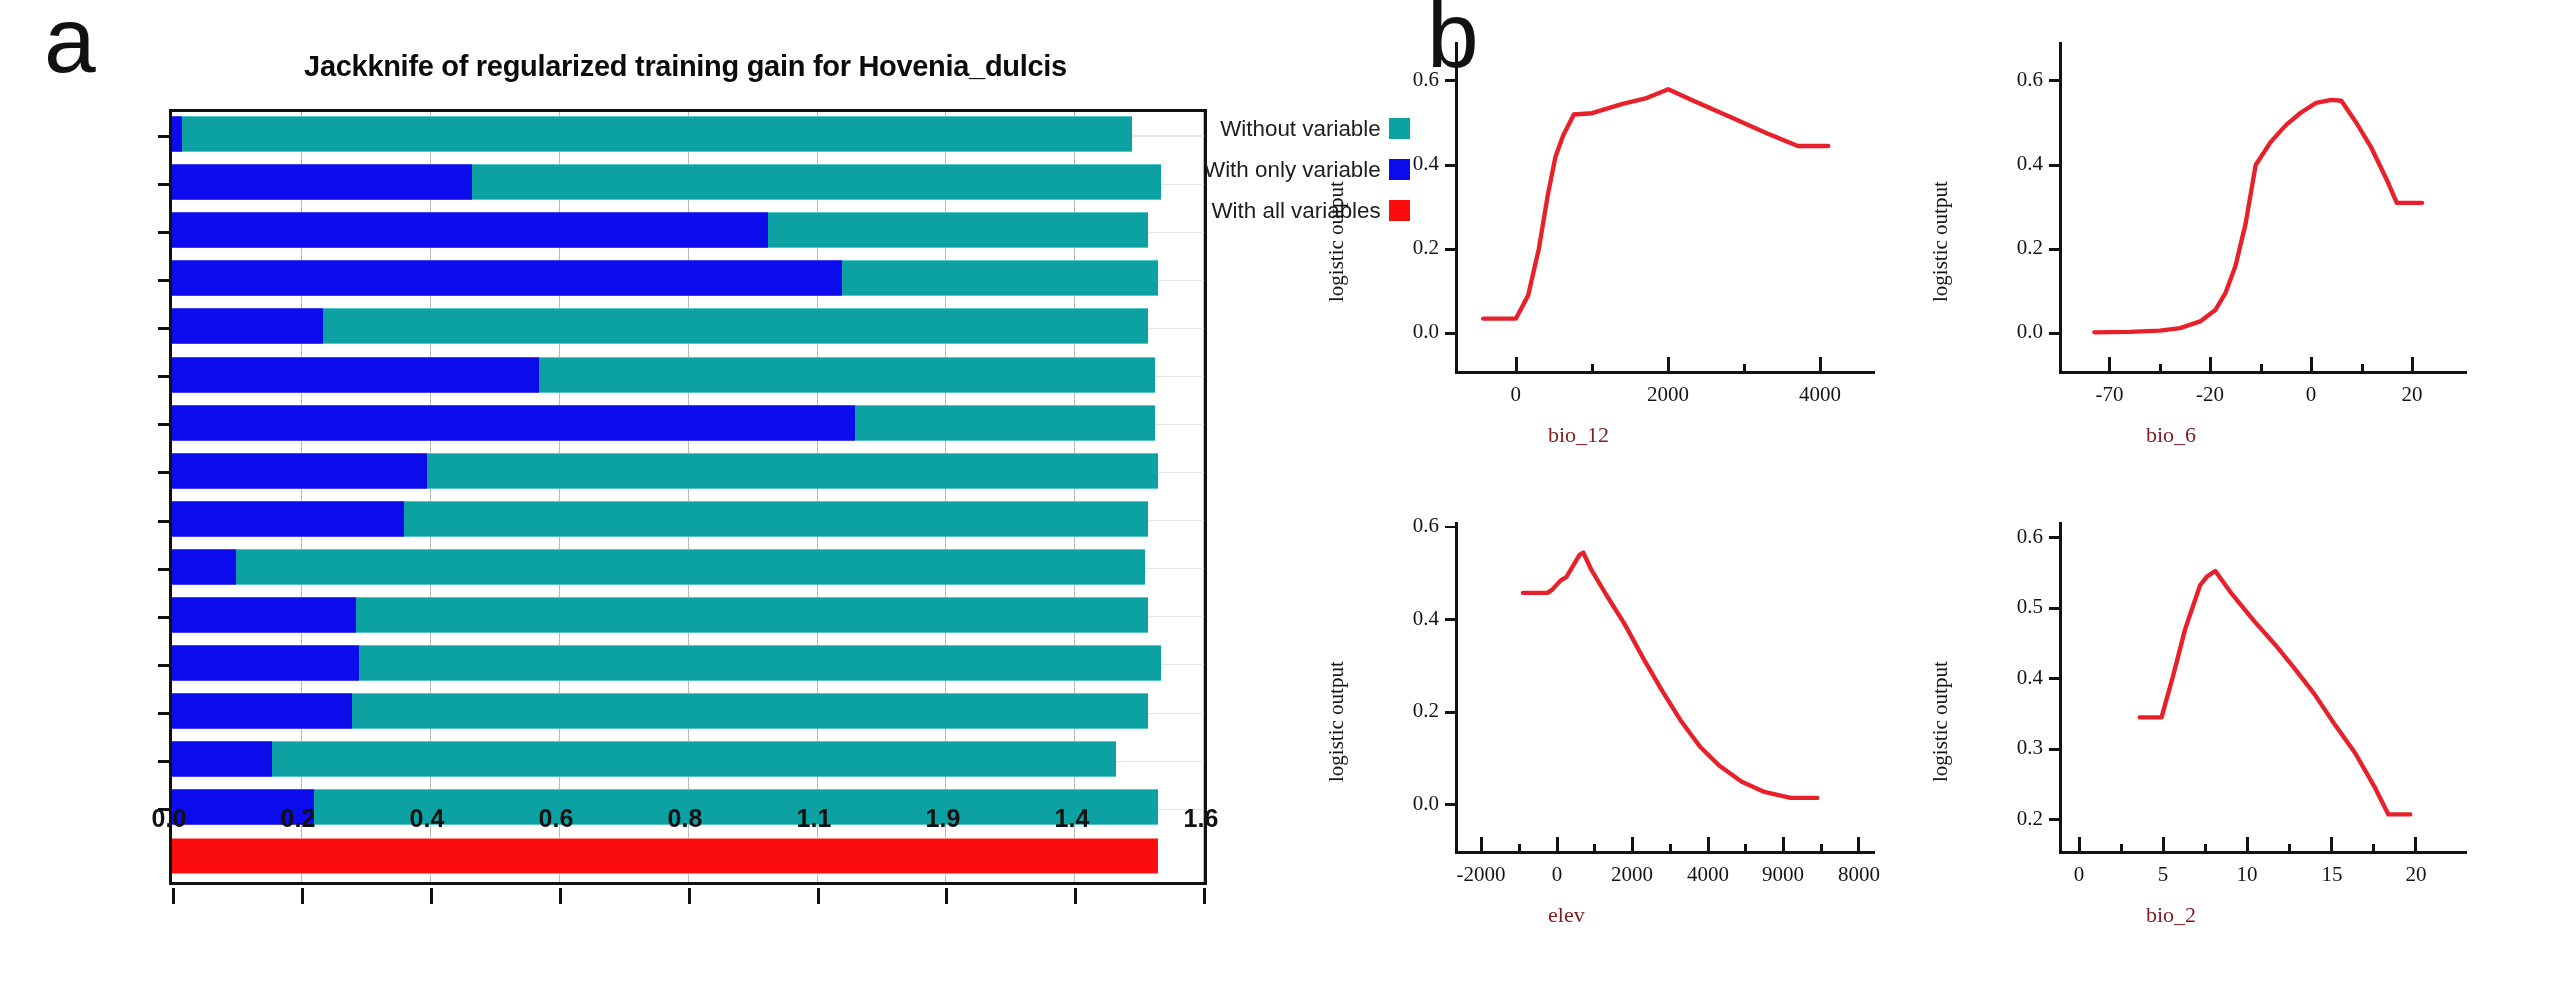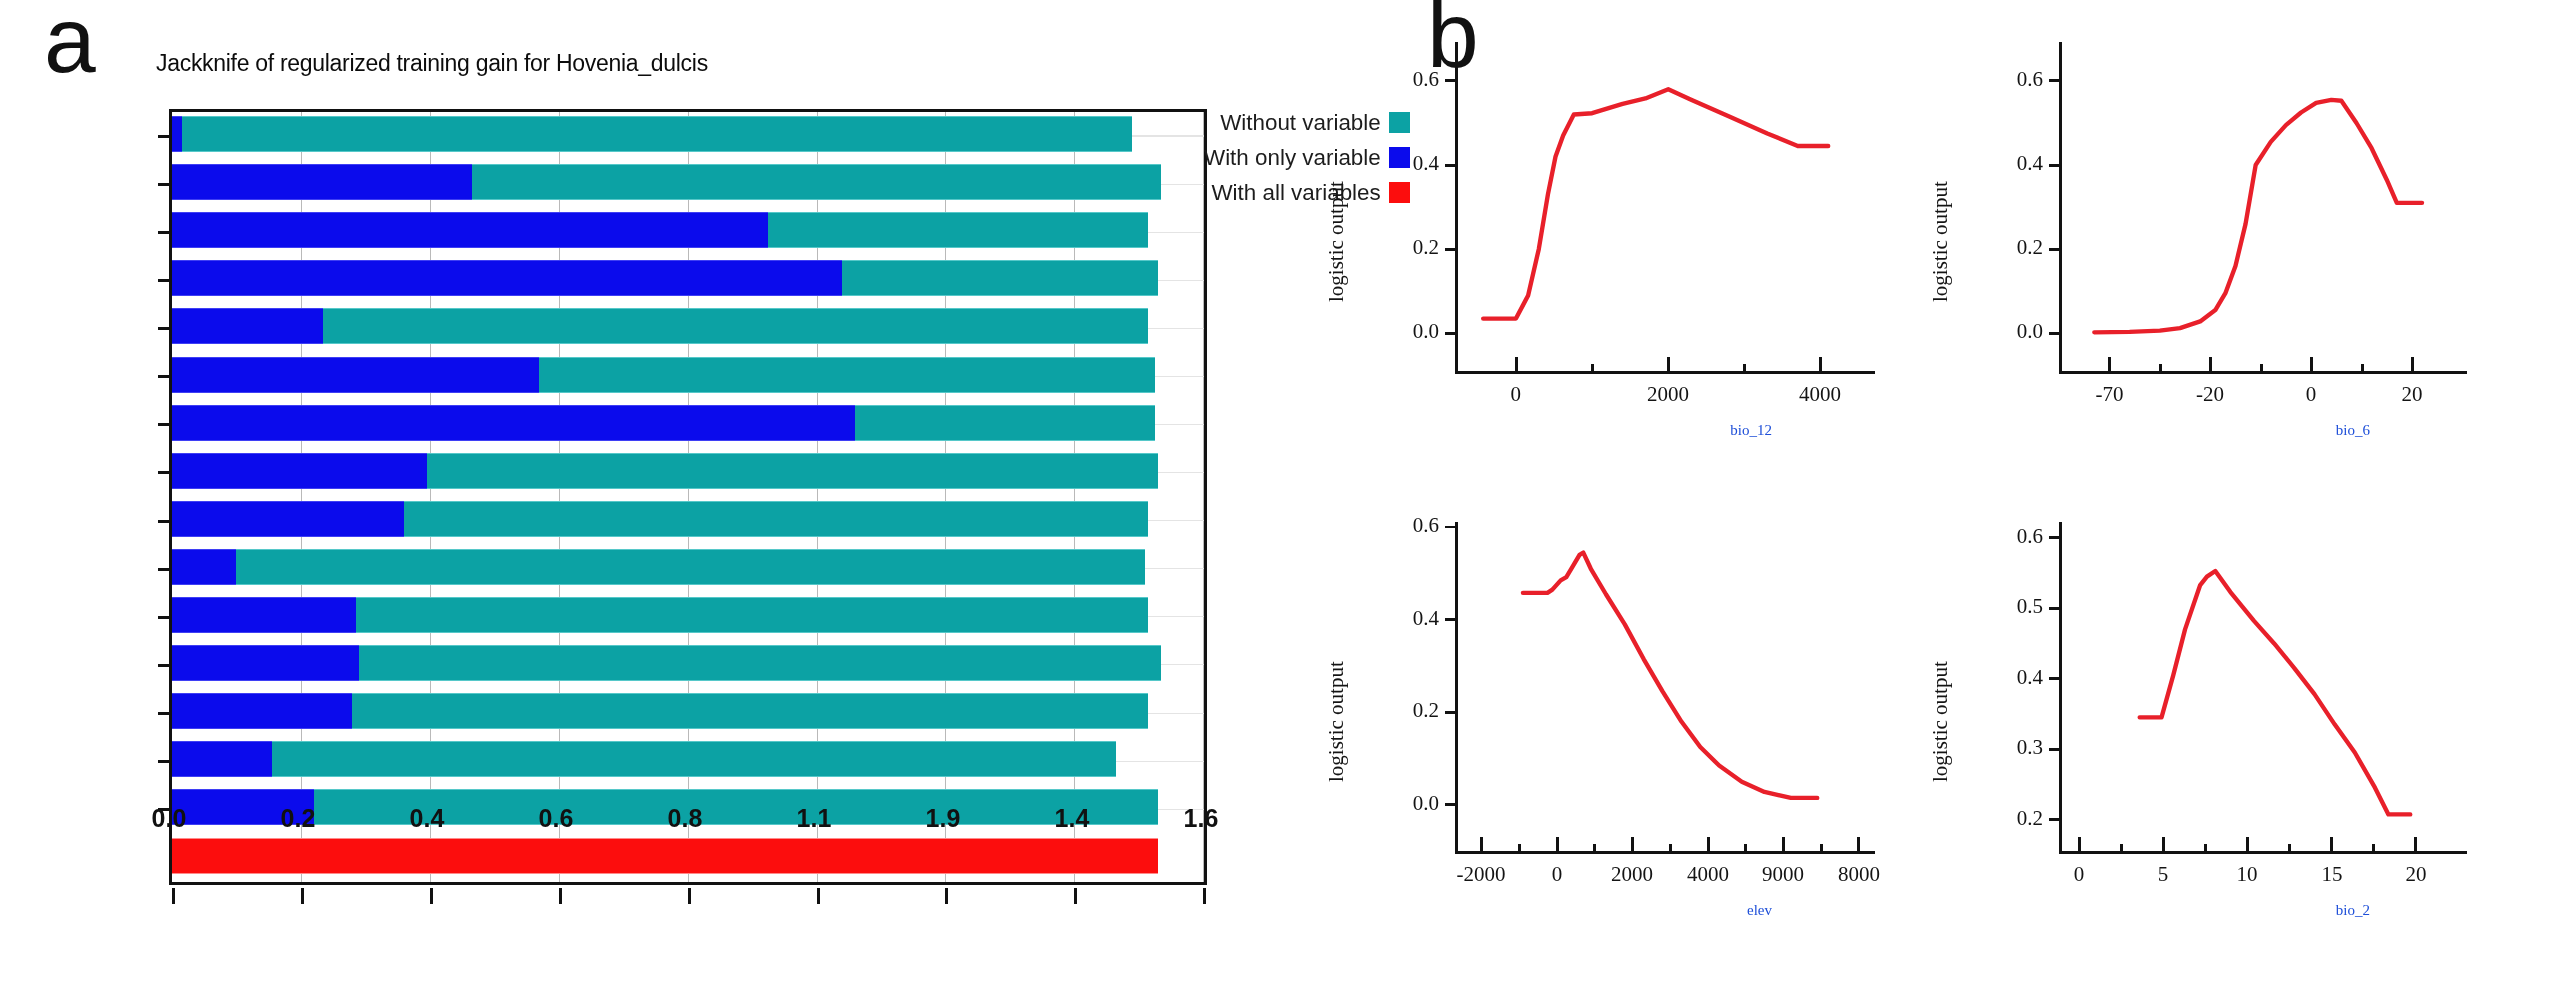--- a/index.html
+++ b/index.html
@@ -15,21 +15,21 @@
     font-size:93px; font-weight:400; color:#111; line-height:1;
   }
   #letter-a { left:44px;  top:-6.2px; }
   #letter-b { left:1427px; top:-11.2px; }
 
   
   #panel-a { position:absolute; left:0; top:0; width:1408px; height:1002px; }
 
   #jk-title {
     position:absolute; left:156px; top:50px; width:1059px;
-    font-size:23px; font-weight:normal; color:#0c0c0c;
+    text-align:center; font-size:29px; font-weight:bold; color:#0c0c0c;
     letter-spacing:-0.3px;
   }
 
   
   #jk-plot {
     position:absolute; left:169px; top:109px; width:1038px; height:776px;
     border:3.1px solid #111; background:#fff;
   }
   #jk-inner { position:absolute; inset:0; }
 
@@ -70,21 +70,21 @@
     text-align:center; font-size:26px; color:#111;
     font-family:"Liberation Sans", sans-serif;
   }
 
   
   #jk-legend {
     position:absolute; left:1223px; top:105px; width:187px;
   }
   .lg-row {
     display:flex; align-items:center; justify-content:flex-end;
-    height:35px; gap:8.7px;
+    height:35px; gap:8.7px;margin-top:6px;
   }
   .lg-text { font-size:22.4px; color:#1d1d1d; white-space:nowrap; }
   .lg-swatch { width:20.6px; height:20.6px; flex:0 0 auto; }
 
   
   #panel-b { position:absolute; left:1408px; top:0; width:1168px; height:1002px; }
   .rc { position:absolute; }
   .rc-axis-v { position:absolute; width:3.1px; background:#121212; }
   .rc-axis-h { position:absolute; height:3.1px; background:#121212; }
   .rc-tick-y { position:absolute; height:2.5px; background:#121212; }
@@ -96,21 +96,21 @@
   .rc-lab-x {
     position:absolute; text-align:center; font-size:21px; color:#141414;
     white-space:nowrap; font-family:"Liberation Serif", serif;
   }
   .rc-ytitle {
     position:absolute; font-size:21px; color:#141414; white-space:nowrap;
     transform:rotate(-90deg); transform-origin:left top;
     font-family:"Liberation Serif", serif;
   }
   .rc-xtitle {
-    position:absolute; text-align:right; font-size:15px; color:#1d4ed8;
+    position:absolute; text-align:left; font-size:22px; color:#7f1d1d;
     white-space:nowrap; font-family:"Liberation Serif", serif;
   }
   .rc-svg { position:absolute; overflow:visible; }
 </style>
 </head>
 <body>
 
 <div class="panel-letter" id="letter-a">a</div>
 <div class="panel-letter" id="letter-b">b</div>
 

